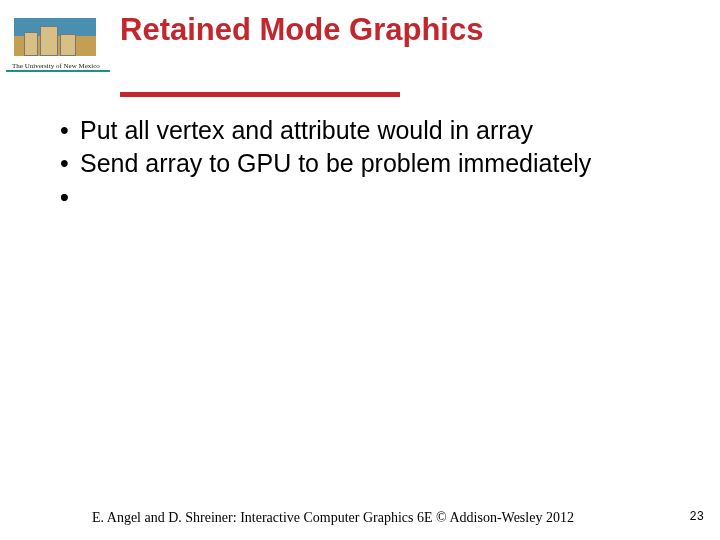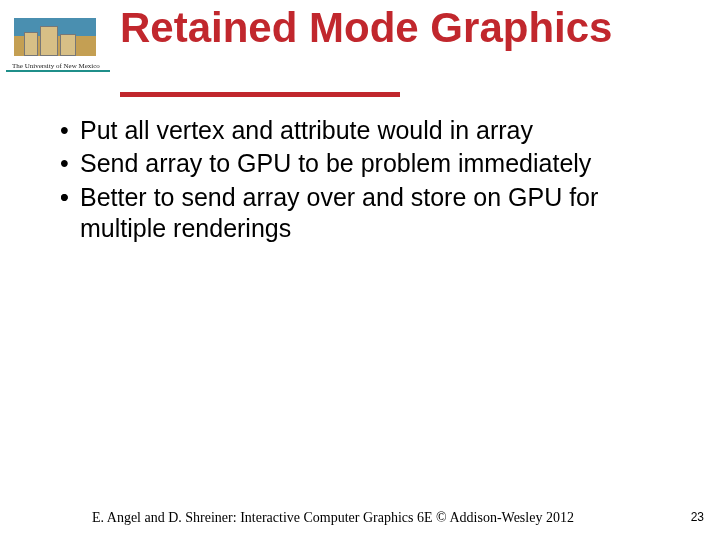--- a/index.html
+++ b/index.html
@@ -72,22 +72,22 @@
     position: absolute;
     left: 6px;
     top: 70px;
     width: 104px;
     height: 2px;
     background: #1f8f8a;
   }
   .title {
     position: absolute;
     left: 120px;
-    top: 4px;
-    font-size: 42px;
+    top: 12px;
+    font-size: 31px;
     font-weight: bold;
     color: #c1272d;
     white-space: nowrap;
   }
   .hr-red {
     position: absolute;
     left: 120px;
     top: 92px;
     width: 280px;
     height: 5px;
@@ -125,21 +125,21 @@
     bottom: 0;
     font-family: "Times New Roman", Times, serif;
     font-size: 14px;
     color: #000;
     white-space: nowrap;
   }
   .page-num {
     position: absolute;
     right: 28px;
     bottom: 2px;
-    font-family: Liberation Sans, sans-serif;
+    font-family: Liberation Mono, monospace;
     font-size: 12px;
     color: #000;
   }
 </style>
 </head>
 <body>
 
 <div class="slide">
 
   <div class="header">
@@ -166,21 +166,20 @@
     </div>
     <div class="bullet">
       <span class="dot">•</span>
       <span>Send array to GPU to be problem immediately</span>
     </div>
     <div class="bullet">
       <span class="dot">•</span>
     </div>
     <div class="bullet">
       <span class="dot">•</span>
-      <span>Better to send array over and store on GPU for multiple renderings</span>
     </div>
   </div>
 
   <div class="footer">
     <div class="footer-text">E. Angel and D. Shreiner: Interactive Computer Graphics 6E © Addison-Wesley 2012</div>
     <div class="page-num">23</div>
   </div>
 
 </div>
 

